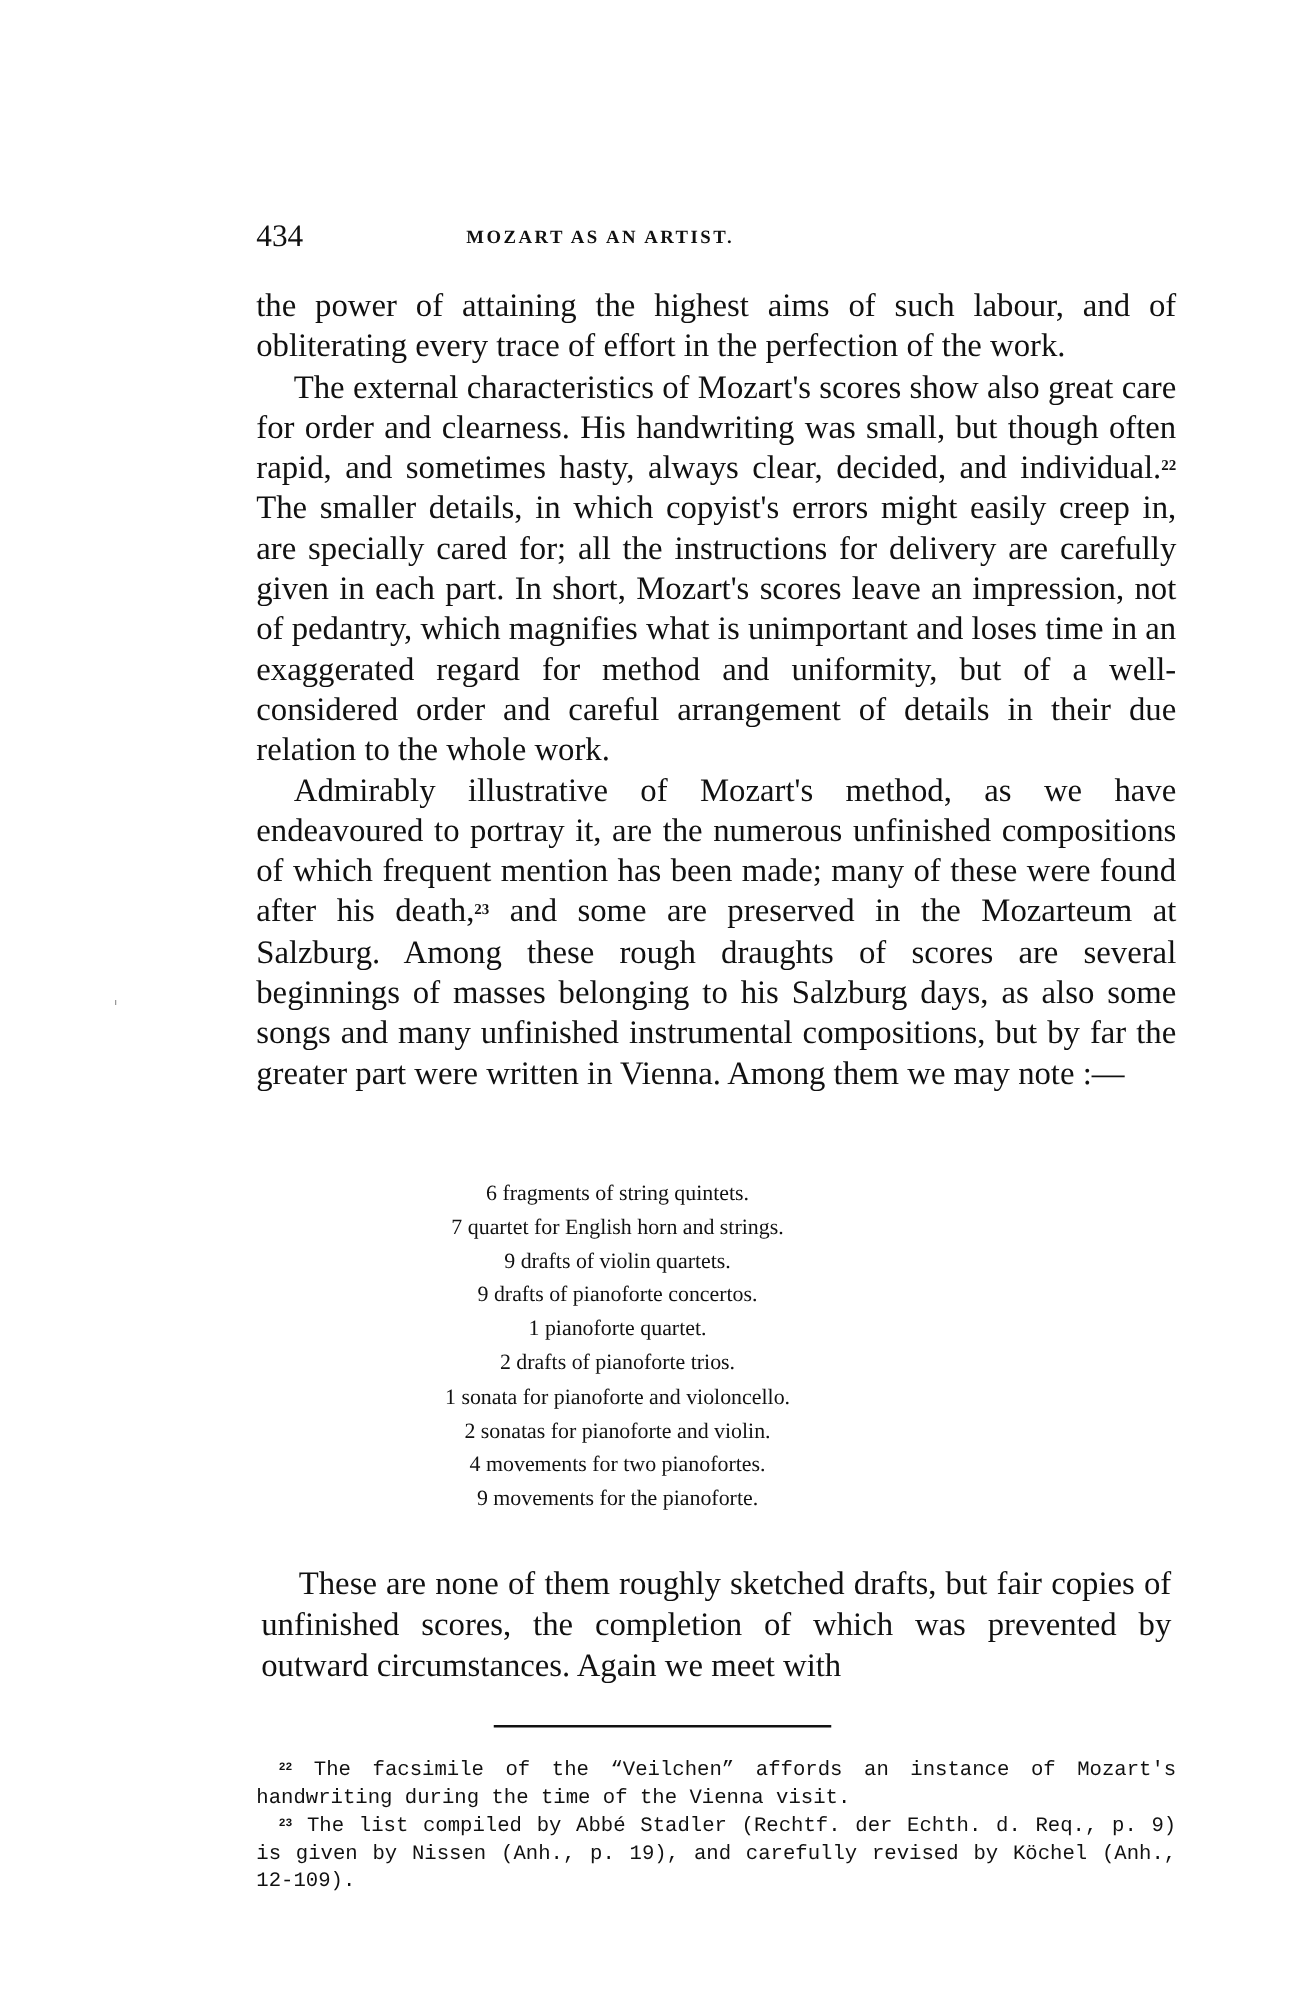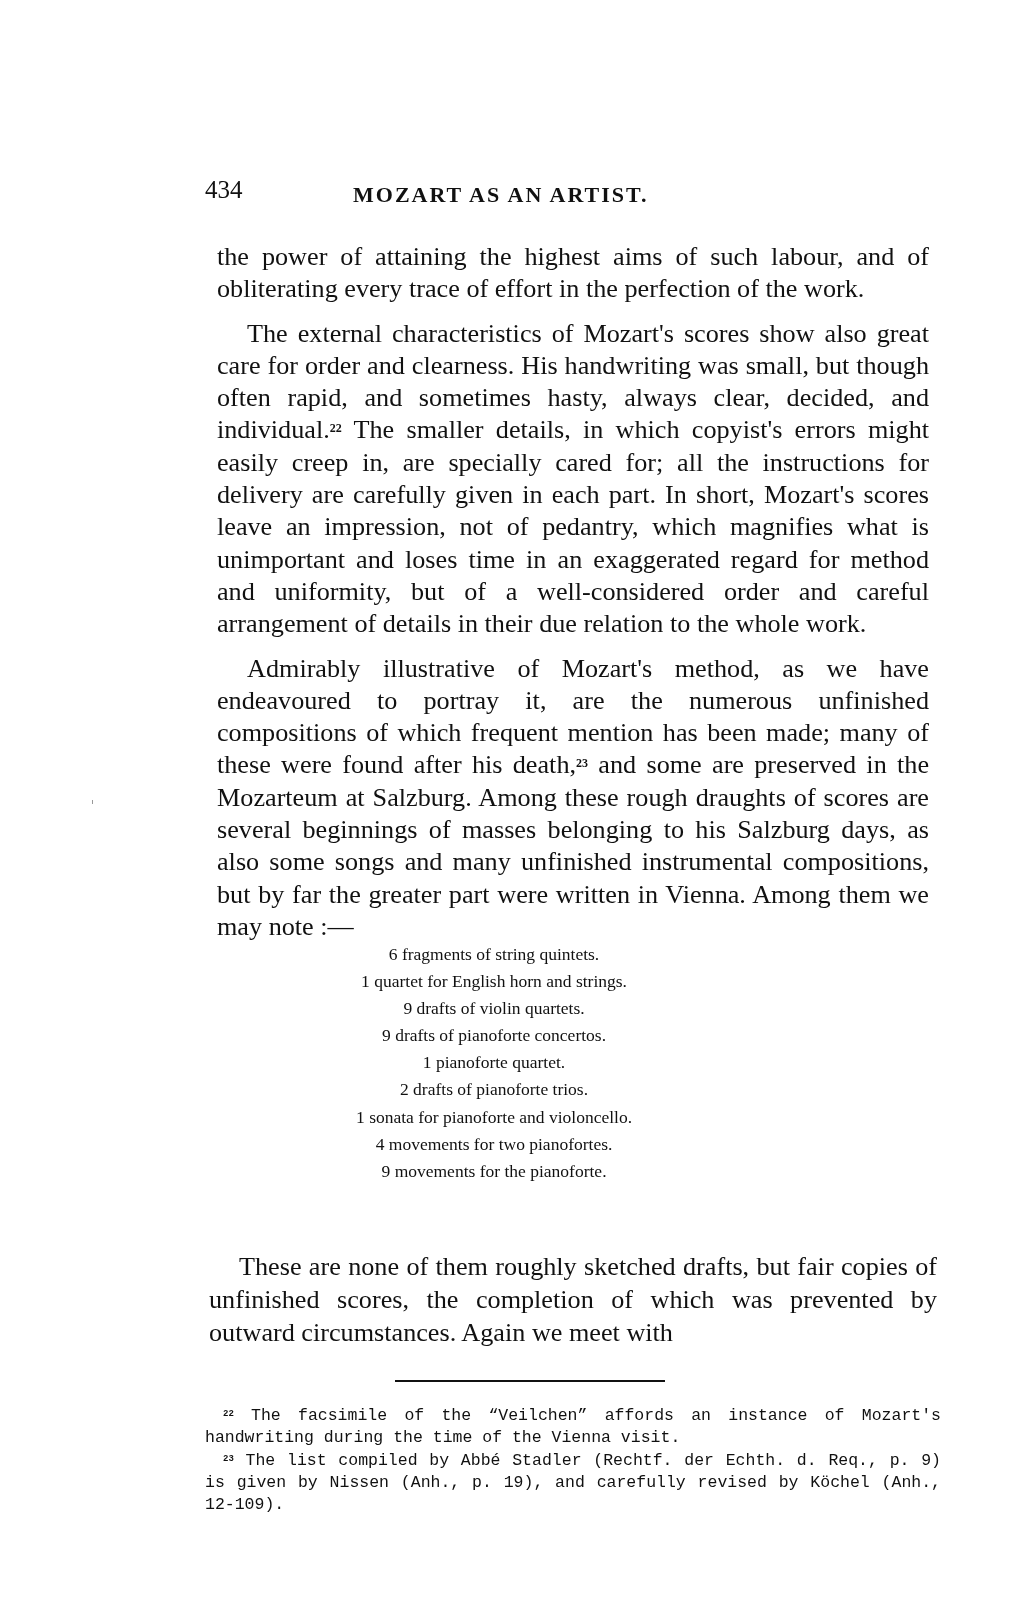--- a/index.html
+++ b/index.html
@@ -1,22 +1,22 @@
 <!DOCTYPE html>
 <html><head>
 <meta charset="utf-8">
 <style>
   html, body { margin: 0; padding: 0; background: #ffffff; }
   body { width: 1034px; height: 1600px; position: relative; overflow: hidden; color: #111; }
   .page { position: absolute; left: 0; top: 0; width: 934px; height: 1600px; }
   .header { position: absolute; top: 176px; left: 205px; width: 740px; height: 30px; font-family: "Liberation Serif", serif; }
   .pagenum { position: absolute; left: 0; top: 0; font-size: 25px; }
-  .runhead { position: absolute; left: 148px; top: 6px; font-size: 22px; letter-spacing: 2px; font-weight: bold; }
+  .runhead { position: absolute; left: 168px; top: 6px; font-size: 15px; letter-spacing: 2px; font-weight: bold; }
   .body-text { position: absolute; left: 205px; top: 229px; width: 736px; font-family: "Liberation Serif", serif; font-size: 26.2px; line-height: 32.3px; text-align: justify; }
-  .body-text p { margin: 12px; text-indent: 30px; }
+  .body-text p { margin: 0; text-indent: 30px; }
   .body-text p.cont { text-indent: 0; }
   sup { font-size: 12px; vertical-align: top; position: relative; top: -2px; font-weight: bold; }
   .list { position: absolute; left: 356px; top: 941px; font-family: "Liberation Serif", serif; font-size: 17.5px; line-height: 27.1px; }
   .list div { white-space: nowrap; text-align: center; }
   .body-text2 { position: absolute; left: 205px; top: 1246px; width: 736px; font-family: "Liberation Serif", serif; font-size: 26.2px; line-height: 33px; text-align: justify; }
   .body-text2 p { margin: 4px; text-indent: 30px; }
   .rule { position: absolute; left: 395px; top: 1380px; width: 270px; height: 2px; background: #111; }
   .notes { position: absolute; left: 205px; top: 1405px; width: 736px; font-family: Liberation Mono, monospace; font-size: 16.5px; line-height: 22px; text-align: justify; }
   .notes p { margin: 0 0 1px 0; text-indent: 18px; }
   .notes sup { font-size: 9px; }
@@ -39,26 +39,27 @@
     <p>
       <span>The external characteristics of Mozart's scores show also great care for order and clearness. His handwriting was small, but though often rapid, and sometimes hasty, always clear, decided, and individual.</span><sup>22</sup><span> The smaller details, in which copyist's errors might easily creep in, are specially cared for; all the instructions for delivery are carefully given in each part. In short, Mozart's scores leave an impression, not of pedantry, which magnifies what is unimportant and loses time in an exaggerated regard for method and uniformity, but of a well-considered order and careful arrangement of details in their due relation to the whole work.</span>
     </p>
     <p>
       <span>Admirably illustrative of Mozart's method, as we have endeavoured to portray it, are the numerous unfinished compositions of which frequent mention has been made; many of these were found after his death,</span><sup>23</sup><span> and some are preserved in the Mozarteum at Salzburg. Among these rough draughts of scores are several beginnings of masses belonging to his Salzburg days, as also some songs and many unfinished instrumental compositions, but by far the greater part were written in Vienna. Among them we may note :—</span>
     </p>
   </div>
 
   <div class="list">
     <div>6 fragments of string quintets.</div>
-    <div>1 quartet for English horn and strings.</div>
+    <div>7 quartet for English horn and strings.</div>
     <div>9 drafts of violin quartets.</div>
     <div>9 drafts of pianoforte concertos.</div>
     <div>1 pianoforte quartet.</div>
     <div>2 drafts of pianoforte trios.</div>
     <div>1 sonata for pianoforte and violoncello.</div>
+    <div>2 sonatas for pianoforte and violin.</div>
     <div>4 movements for two pianofortes.</div>
     <div>9 movements for the pianoforte.</div>
   </div>
 
   <div class="body-text2">
     <p>These are none of them roughly sketched drafts, but fair copies of unfinished scores, the completion of which was prevented by outward circumstances. Again we meet with</p>
   </div>
 
   <div class="rule"></div>
 

